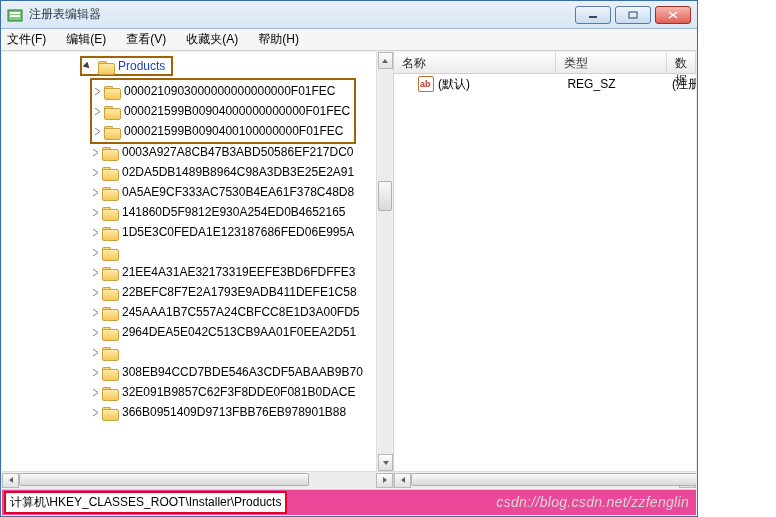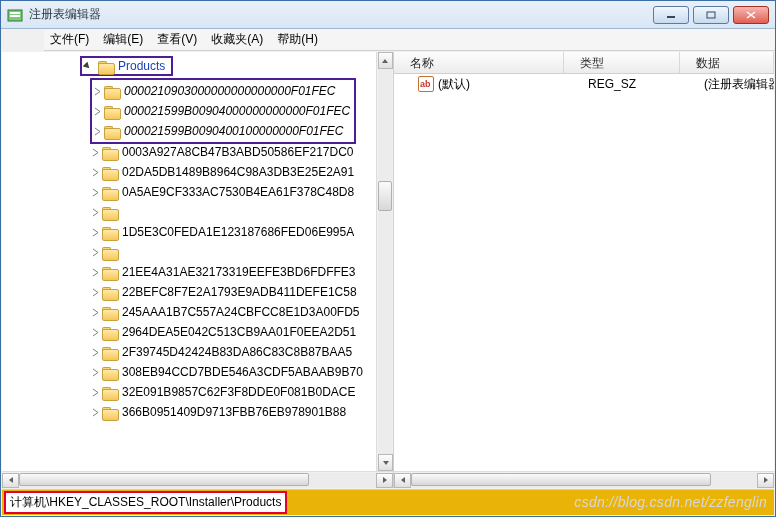--- a/index.html
+++ b/index.html
@@ -1,18 +1,18 @@
 <!DOCTYPE html>
 <html><head>
 <meta charset="utf-8">
 <style>
   * { margin: 0; padding: 0; box-sizing: border-box; font-family: "Microsoft YaHei", Tahoma, sans-serif; font-size: 12px; }
   body { background: #fff; }
   .window {
-    width: 776px; height: 517px;
+    width: 698px; height: 517px;
     border: 1px solid #3a6ea5;
     background: #f0f0f0;
     position: relative;
   }
   .titlebar {
     height: 28px;
     background: linear-gradient(#e9f0f8, #d9e7f5);
     border-bottom: 1px solid #a0b8d0;
     display: flex; align-items: center;
     padding: 0 6px;
@@ -21,23 +21,22 @@
   .titlebar .title { flex: 1; color: #2a3a4a; }
   .win-btn {
     width: 36px; height: 18px; margin-left: 4px;
     border: 1px solid #5a7aa5; border-radius: 3px;
     background: linear-gradient(#f0f6fc,#c8dbef);
     display: inline-flex; align-items: center; justify-content: center;
   }
   .menubar {
     height: 22px; background: #f5f5f5;
     display: flex; align-items: center;
-    padding: 0 6px; gap: 14px;
+    padding: 0 6px; gap: 20px;
     border-bottom: 1px solid #d0d0d0;
-    margin-left: 43px;
   }
   .menubar span { color: #000; }
   .client {
     position: absolute; top: 51px; left: 1px; right: 1px; bottom: 28px;
     display: flex; background: #fff;
   }
   .left-pane {
     width: 392px; height: 100%;
     border-right: 1px solid #d0d0d0;
     overflow: hidden; position: relative;
@@ -66,52 +65,52 @@
     border: 1px solid #c9a23e; border-bottom: none;
     border-radius: 2px 2px 0 0;
   }
   .folder-icon::after {
     content: ""; position: absolute; left: 0; top: 4px;
     width: 15px; height: 10px;
     background: linear-gradient(#ffe9a8,#f6c75a);
     border: 1px solid #c9a23e; border-radius: 2px;
   }
   .tree-label { color: #000; }
-  .red-box { border: 2px solid #4c1d95; }
+  .red-box { border: 2px solid #a16207; }
   .products-wrap {
     position: absolute; left: 78px; top: 4px;
     padding: 0 6px 0 0; height: 20px;
     display: inline-flex; align-items: center;
   }
   .products-wrap .exp-open {
     width: 10px; height: 10px; margin-right: 2px;
     display: inline-flex; align-items: center; justify-content: center;
   }
   .products-wrap .folder-icon { margin-left: 4px; }
   .products-label { color: #1a3fbf; }
   .hl-group {
     position: absolute; left: 88px; top: 26px;
     padding: 1px 4px 1px 0;
   }
-  .hl-group .tree-row { padding-left: 0; height: 20px; position: relative; font-style: italic; }
+  .hl-group .tree-row { padding-left: 0; height: 20px; position: relative; }
   .hl-group .expander { left: 0; }
   .hl-group .folder-icon { margin-left: 12px; }
   .tree-body { position: absolute; top: 90px; left: 0; right: 8px; }
   .tree-body .tree-row { padding-left: 88px; }
   .tree-body .expander { left: 88px; }
   .tree-body .folder-icon { margin-left: 12px; }
 
   .list-header {
     height: 22px; background: linear-gradient(#fdfdfd,#ececec);
     border-bottom: 1px solid #d0d0d0;
     display: flex;
   }
   .list-header .hcol {
     border-right: 1px solid #d8d8d8;
-    padding: 3px 16px; color: #2a2a2a;
+    padding: 3px 8px; color: #2a2a2a;
   }
   .list-body { position: absolute; top: 22px; left: 0; right: 0; bottom: 17px; }
   .list-row { display: flex; height: 20px; align-items: center; }
   .lcell { padding: 0 24px; overflow: hidden; white-space: nowrap; }
   .val-icon {
     display: inline-block; width: 16px; height: 16px; margin-right: 4px;
     background: #fff; border: 1px solid #c07030; border-radius: 2px;
     position: relative; vertical-align: middle;
   }
   .val-icon::after {
@@ -145,21 +144,21 @@
   }
   .vscroll .vtrack { position: absolute; top: 17px; bottom: 17px; left: 1px; right: 1px; background: #ececec; }
   .vscroll .vthumb {
     position: absolute; left: 0; right: 0;
     background: linear-gradient(#fafafa,#d8d8d8);
     border: 1px solid #b0b0b0; border-radius: 2px;
   }
 
   .statusbar {
     position: absolute; left: 1px; right: 1px; bottom: 1px; height: 26px;
-    background: #eab308; border-top: 1px solid #d0d0d0;
+    background: #ec4899; border-top: 1px solid #d0d0d0;
     display: flex; align-items: center; padding-left: 2px;
   }
   .status-path {
     border: 2px solid #e4002b; padding: 1px 4px; background: #fff;
   }
   .watermark {
     position: absolute; right: 8px; bottom: 6px;
     color: #d8d8d8; font-size: 14px; font-style: italic;
     pointer-events: none; letter-spacing: 0.3px;
   }
@@ -278,20 +277,21 @@
     <span class="folder-icon"></span>
     <span class="tree-label">0A5AE9CF333AC7530B4EA61F378C48D8</span>
   </div>
             <div class="tree-row">
     <span class="expander">
       <svg width="9" height="9">
                   <path d="M2 1 L7 4.5 L2 8" fill="none" stroke="#808080"></path>
                 </svg>
     </span>
     <span class="folder-icon"></span>
+    <span class="tree-label">141860D5F9812E930A254ED0B4652165</span>
   </div>
             <div class="tree-row">
     <span class="expander">
       <svg width="9" height="9">
                   <path d="M2 1 L7 4.5 L2 8" fill="none" stroke="#808080"></path>
                 </svg>
     </span>
     <span class="folder-icon"></span>
     <span class="tree-label">1D5E3C0FEDA1E123187686FED06E995A</span>
   </div>
@@ -339,21 +339,20 @@
     <span class="folder-icon"></span>
     <span class="tree-label">2964DEA5E042C513CB9AA01F0EEA2D51</span>
   </div>
             <div class="tree-row">
     <span class="expander">
       <svg width="9" height="9">
                   <path d="M2 1 L7 4.5 L2 8" fill="none" stroke="#808080"></path>
                 </svg>
     </span>
     <span class="folder-icon"></span>
-    <span class="tree-label">2F39745D42424B83DA86C83C8B87BAA5</span>
   </div>
             <div class="tree-row">
     <span class="expander">
       <svg width="9" height="9">
                   <path d="M2 1 L7 4.5 L2 8" fill="none" stroke="#808080"></path>
                 </svg>
     </span>
     <span class="folder-icon"></span>
     <span class="tree-label">308EB94CCD7BDE546A3CDF5ABAAB9B70</span>
   </div>

